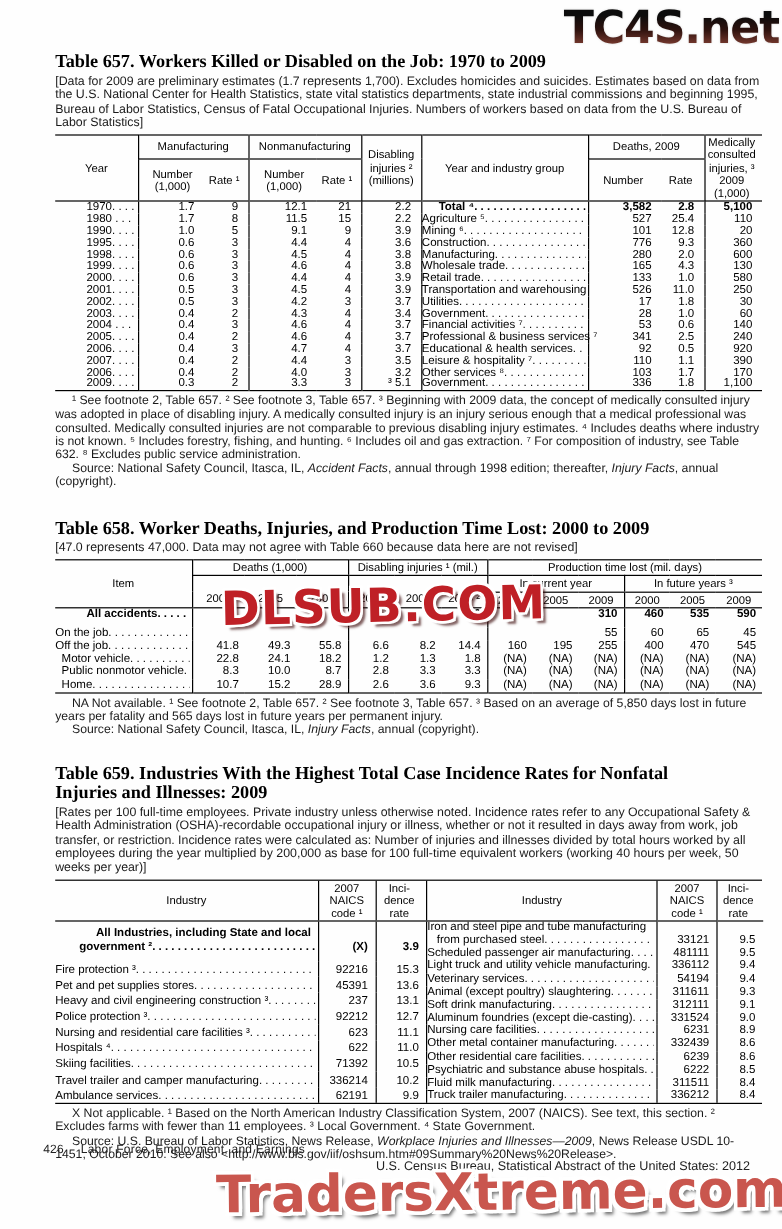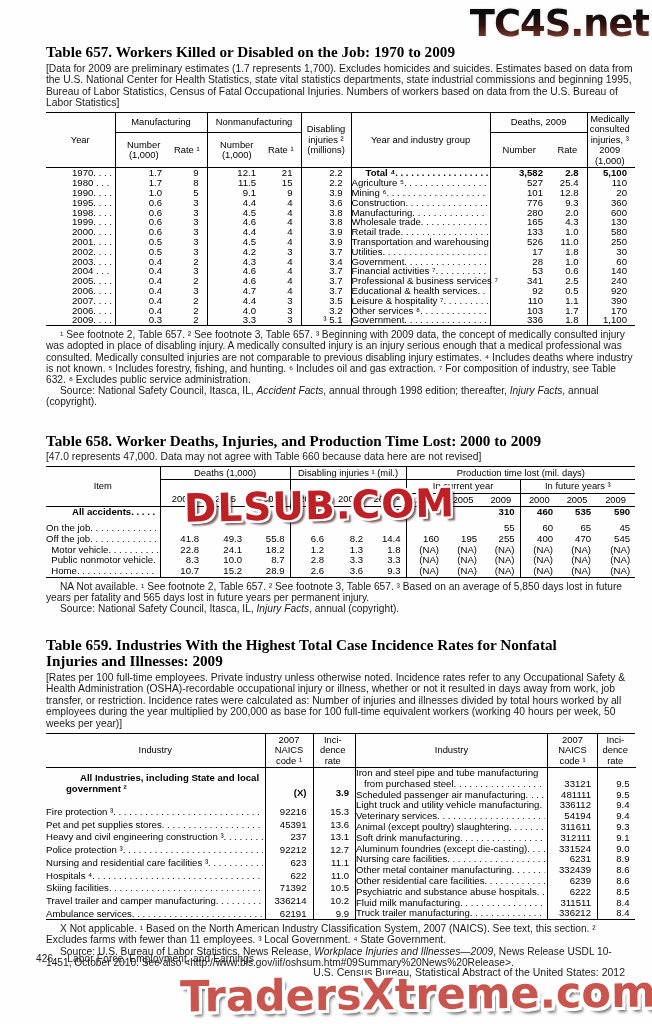--- a/index.html
+++ b/index.html
@@ -39,21 +39,21 @@
   .lead .dt::after { content:" . . . . . . . . . . . . . . . . . . . . . . . . . . . . . . . . . . . . . . . . . . . . . . . . . . . . . . . ."; }
   .lead + .lead { padding-left:8px; }
 
   
   #t657 tbody tr:first-child td:nth-child(n+7) { font-weight:700; }
   #t657 tbody tr:first-child .lead { padding-left:14px; }
   #t658 tbody tr:first-child td { font-weight:700; padding-bottom:5px; }
   #t658 tbody tr:first-child .lead { padding-left:26px; }
   #t659L tbody tr:first-child td { font-weight:700; padding-bottom:6px; }
   #t659L tbody tr:first-child .lead:first-child { padding-left:34px; }
-  #t659L tbody tr:first-child .lead:last-child { padding-left:20px;flex-direction:column; }
+  #t659L tbody tr:first-child .lead:last-child { padding-left:20px; }
 
   .yrc { text-align:left; padding-left:26px !important; white-space:pre; }
 
   
   .t659wrap { display:flex; }
   #t659L { width:309px; }
   #t659R { width:280px; border-left:1px solid #000; }
 
   
   #s657 { margin-top:44px; }

